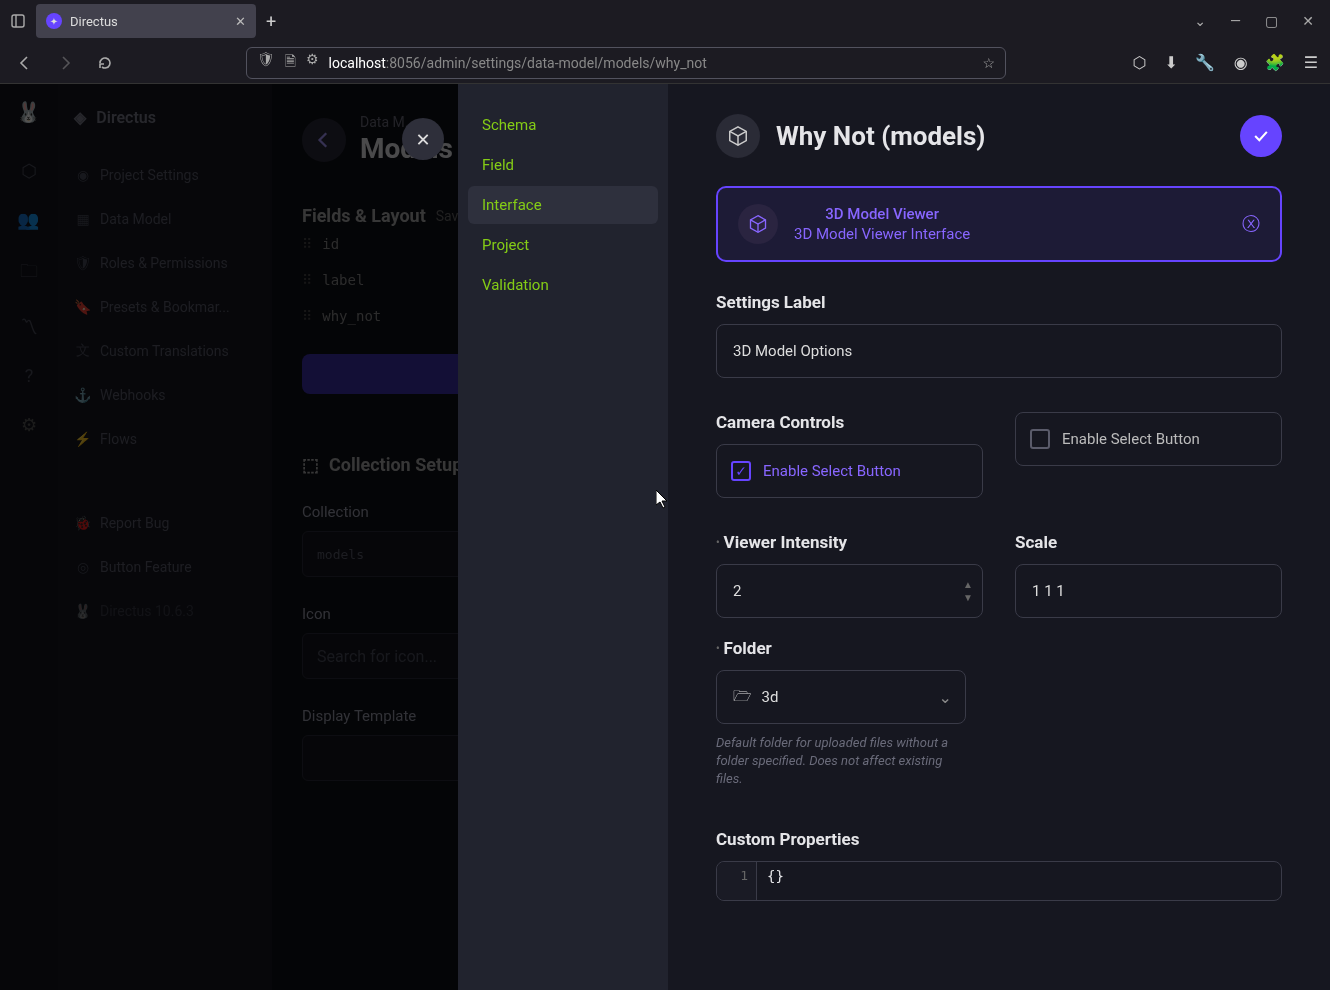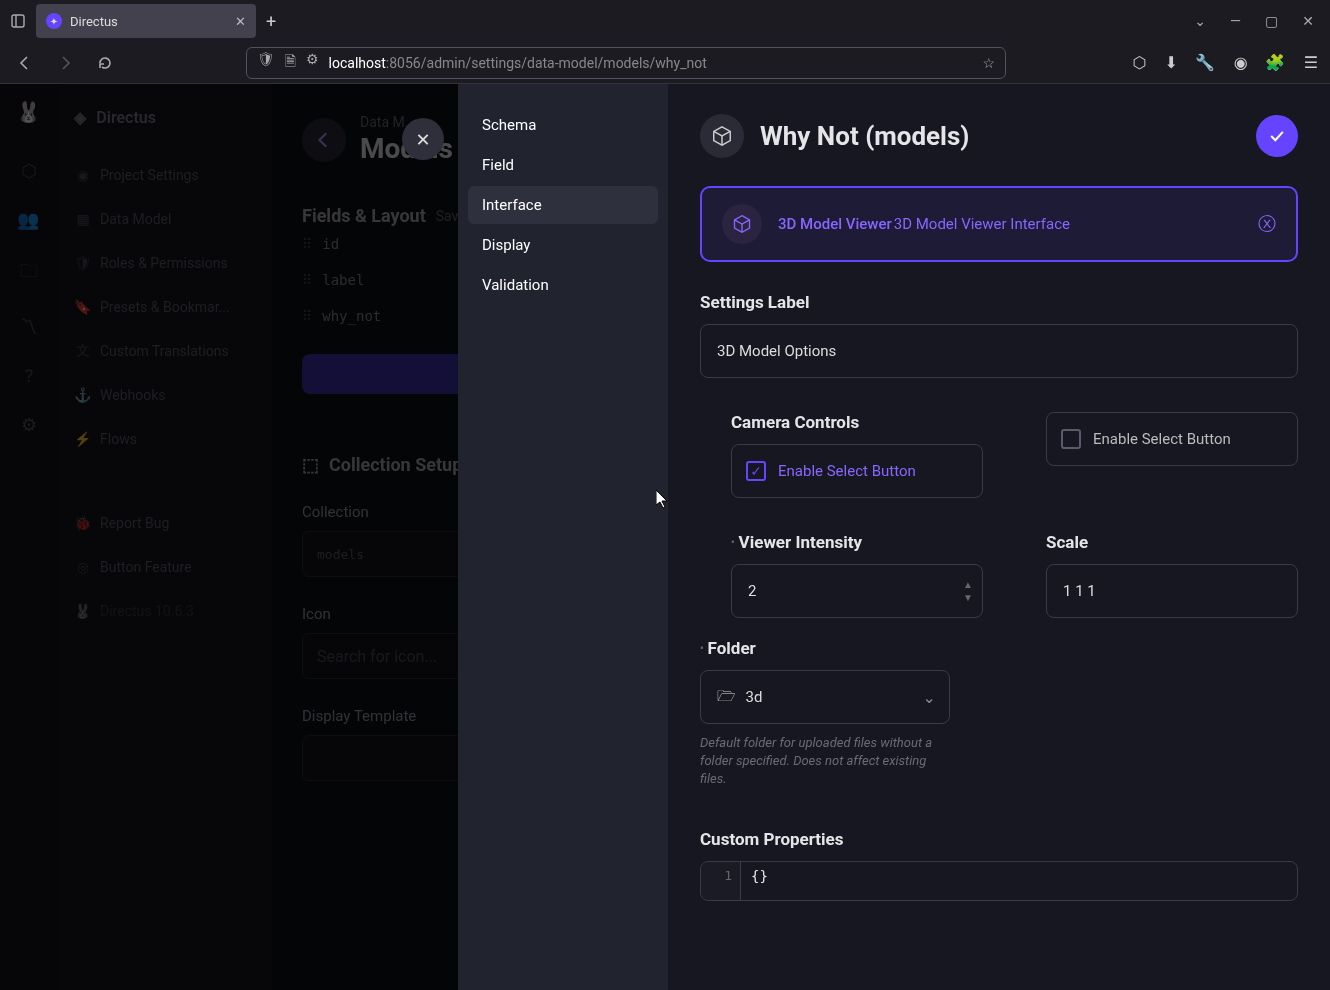--- a/index.html
+++ b/index.html
@@ -47,43 +47,43 @@
 .main .title { font-size:28px; font-weight:700; color:#e5e5e8; margin-top:2px; }
 .main .back { width:44px; height:44px; border-radius:50%; background:#2a2b3a; color:#b9b; display:inline-flex; align-items:center; justify-content:center; margin-right:14px; }
 
 
 .dim-overlay { position:absolute; inset:0; background:rgba(0,0,0,0.68); }
 
 
 .drawer { position:absolute; left:458px; top:0; right:0; height:100%; display:flex; z-index:10; }
 .close-circle { position:absolute; left:-56px; top:34px; width:42px; height:42px; border-radius:50%; background:#2e2f3a; display:flex; align-items:center; justify-content:center; color:#ddd; font-size:18px; z-index:11; }
 .drawer-nav { width:210px; background:#21232e; padding:22px 10px; display:flex; flex-direction:column; gap:2px; }
-.drawer-nav .nitem { padding:10px 14px; border-radius:6px; font-size:15px; color:#ffffff; }
+.drawer-nav .nitem { padding:10px 14px; border-radius:6px; font-size:15px; color:#84cc16; }
 .drawer-nav .nitem.active { background:#2e303d; }
 
-.drawer-main { flex:1; background:#161720; padding:30px 32px; overflow:auto; position:relative; }
+.drawer-main { flex:1; background:#161720; padding:30px 48px; overflow:auto; position:relative; }
 .drawer-head { display:flex; align-items:center; gap:16px; margin-bottom:28px; }
 .drawer-head .cube { width:44px; height:44px; border-radius:50%; background:#2a2b36; display:flex; align-items:center; justify-content:center; color:#ccc; }
 .drawer-head h1 { font-size:26px; font-weight:700; }
 .drawer-head .check { margin-left:auto; width:42px; height:42px; border-radius:50%; background:#6644ff; display:flex; align-items:center; justify-content:center; }
 
 .selected-box { border:2px solid #6644ff; background:rgba(102,68,255,0.1); border-radius:10px; padding:16px 20px; display:flex; align-items:center; gap:16px; margin-bottom:30px; }
 .selected-box .ibox { width:40px; height:40px; border-radius:50%; background:#2a2440; display:flex; align-items:center; justify-content:center; color:#8866ff; }
-.selected-box .texts { display:flex; flex-direction:row; gap:2px;align-items:center; }
+.selected-box .texts { display:flex; flex-direction:column; gap:2px;align-items:center; }
 .selected-box .l1 { color:#8866ff; font-size:15px; font-weight:500; }
 .selected-box .l2 { color:#8866ff; font-size:15px; }
 .selected-box .xout { margin-left:auto; color:#8866ff; font-size:18px; }
 
 .flabel { font-size:17px; font-weight:700; margin-bottom:12px; display:block; }
 .dot::before { content:"•"; color:#666; margin-right:4px; font-size:10px; position:relative; top:-2px; }
 .input { width:100%; background:#161720; border:1px solid #3a3b48; border-radius:8px; height:54px; padding:0 16px; font-size:15px; color:#ddd; font-family:inherit; }
 .input::placeholder { color:#5a5b6a; }
 
 .row2 { display:flex; gap:32px; margin-top:34px; }
-.col { flex:1;margin-left:31px; }
+.col { flex:1; }
 
 .checkbox-field { height:54px; border:1px solid #3a3b48; border-radius:8px; display:flex; align-items:center; padding:0 14px; gap:12px; font-size:15px; }
 .cb { width:20px; height:20px; border:2px solid #6644ff; border-radius:3px; display:flex; align-items:center; justify-content:center; color:#6644ff; font-size:14px; }
 .cb.off { border-color:#5a5b6a; color:transparent; }
 .checkbox-field .cbtext { color:#8866ff; }
 .checkbox-field .cbtext.off { color:#bbb; }
 
 .numwrap { position:relative; }
 .num-spin { position:absolute; right:10px; top:50%; transform:translateY(-50%); display:flex; flex-direction:column; gap:2px; color:#666; font-size:10px; }
 
@@ -289,21 +289,21 @@
   </div>
 
   <div class="dim-overlay"></div>
 
   <div class="drawer">
     <div class="close-circle">✕</div>
     <div class="drawer-nav">
       <div class="nitem">Schema</div>
       <div class="nitem">Field</div>
       <div class="nitem active">Interface</div>
-      <div class="nitem">Display</div>
+      <div class="nitem">Project</div>
       <div class="nitem">Validation</div>
     </div>
     <div class="drawer-main">
 
       <div class="drawer-head">
         <div class="cube">
           <svg width="22" height="22" viewBox="0 0 24 24" fill="none" stroke="currentColor" stroke-width="1.6">
               <path d="M12 2 L21 7 L21 17 L12 22 L3 17 L3 7 Z"></path>
               <path d="M3 7 L12 12 L21 7"></path>
               <path d="M12 12 L12 22"></path>

